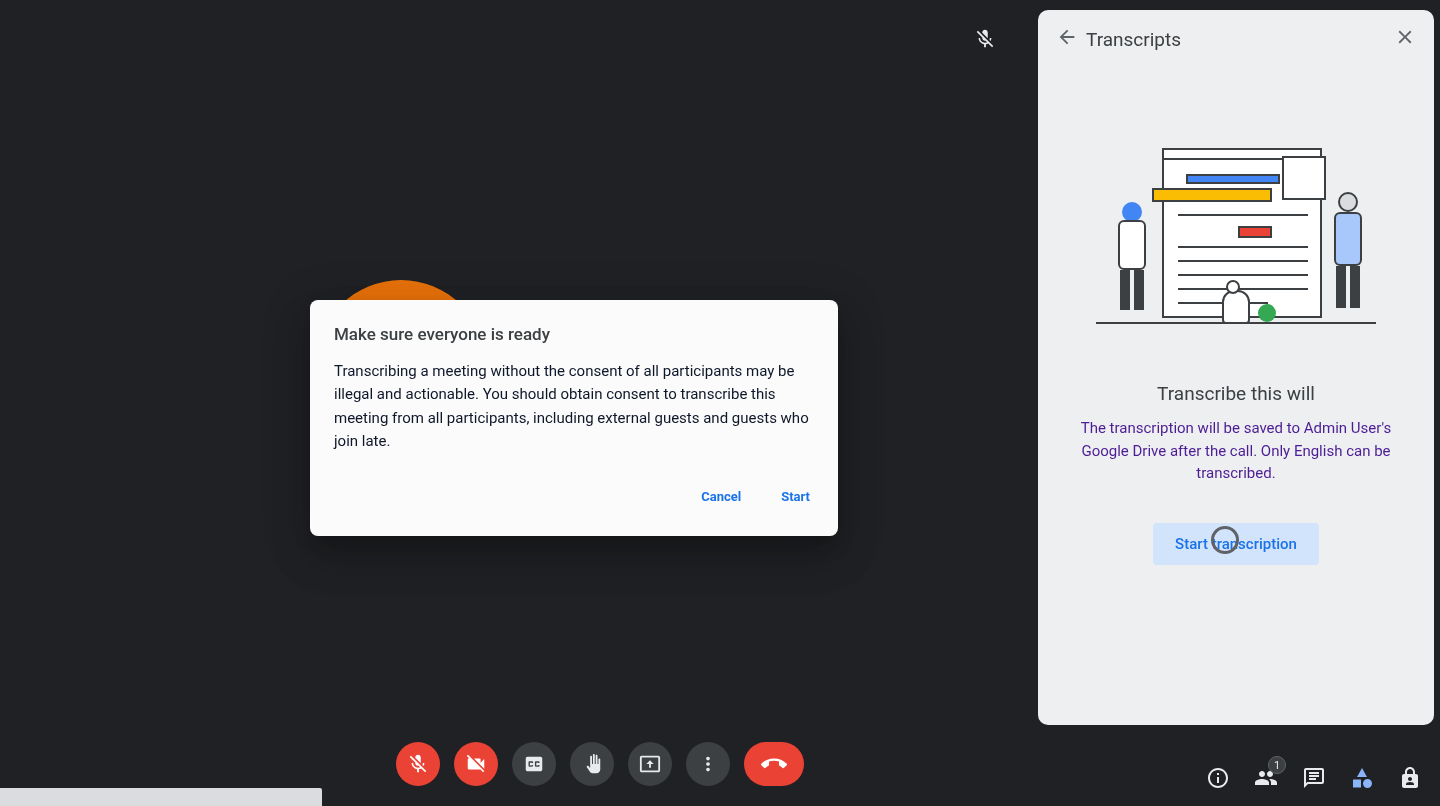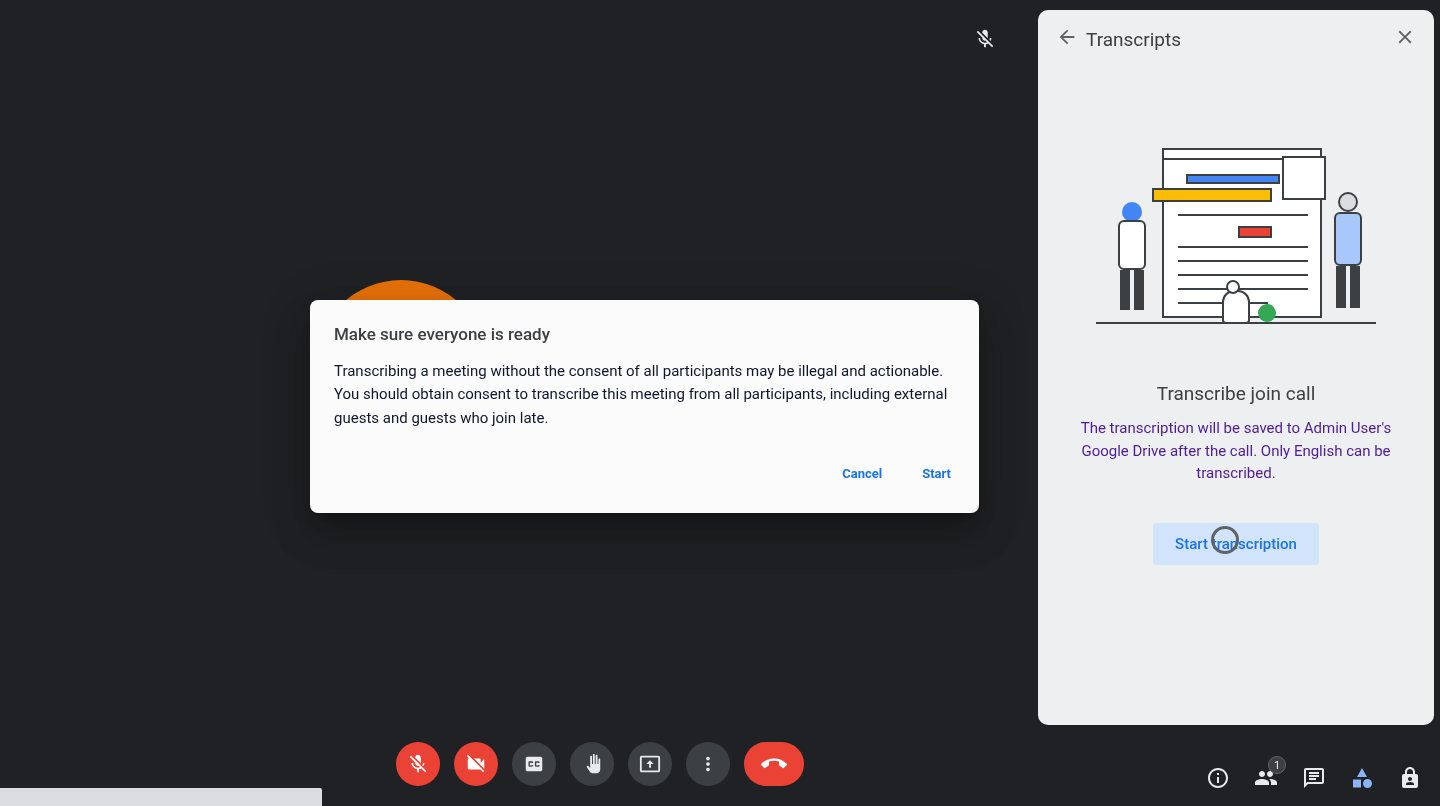--- a/index.html
+++ b/index.html
@@ -6,21 +6,21 @@
 body { width: 1440px; height: 806px; background: #202124; position: relative; overflow: hidden; }
 
 
 .top-mic-indicator { position: absolute; top: 28px; right: 444px; color: #e8eaed; }
 .top-mic-indicator svg { width: 22px; height: 22px; fill: #e8eaed; }
 
 
 .avatar-circle { position: absolute; width: 170px; height: 170px; border-radius: 50%; background: #e8710a; top: 280px; left: 316px; }
 
 
-.dialog { position: absolute; top: 300px; left: 310px; width: 669px; background: #fbfbfb; border-radius: 8px; box-shadow: 0 11px 15px -7px rgba(0,0,0,.2), 0 24px 38px 3px rgba(0,0,0,.14), 0 9px 46px 8px rgba(0,0,0,.12); padding: 24px; }
+.dialog { position: absolute; top: 300px; left: 310px; width: 528px; background: #fbfbfb; border-radius: 8px; box-shadow: 0 11px 15px -7px rgba(0,0,0,.2), 0 24px 38px 3px rgba(0,0,0,.14), 0 9px 46px 8px rgba(0,0,0,.12); padding: 24px; }
 .dialog-title { font-size: 17px; font-weight: 500; color: #3c4043; margin-bottom: 16px; }
 .dialog-body { font-size: 15px; line-height: 1.55; color: #0f172a; margin-bottom: 28px; }
 .dialog-actions { display: flex; justify-content: flex-end; gap: 32px; }
 .dialog-btn { background: none; border: none; color: #1a73e8; font-size: 13px; font-weight: 700; cursor: pointer; padding: 8px 4px; }
 
 
 .side-panel { position: absolute; top: 10px; right: 6px; width: 396px; height: 715px; background: #eeeff1; border-radius: 10px; display: flex; flex-direction: column; }
 .panel-header { display: flex; align-items: center; padding: 16px 18px; gap: 8px; }
 .panel-back { cursor: pointer; color: #3c4043; }
 .panel-back svg, .panel-close svg { width: 22px; height: 22px; fill: #5f6368; }
@@ -127,21 +127,21 @@
       <div style="position:absolute; right:6px; top:118px; width:10px; height:42px; background:#3c4043;"></div>
       <div style="position:absolute; right:20px; top:118px; width:10px; height:42px; background:#3c4043;"></div>
 
       <div style="position:absolute; left:116px; bottom:14px; width:28px; height:34px; border:2px solid #3c4043; background:#fff; border-radius:12px 12px 4px 4px;"></div>
       <div style="position:absolute; left:120px; bottom:44px; width:14px; height:14px; border:2px solid #3c4043; background:#fff; border-radius:50%;"></div>
       <div class="illus-green-ball"></div>
 
       <div class="illus-line" style="left:-10px; bottom:14px; width:280px; top:auto;"></div>
     </div>
 
-    <div class="panel-heading">Transcribe join call</div>
+    <div class="panel-heading">Transcribe this will</div>
     <div class="panel-desc">The transcription will be saved to Admin User's Google Drive after the call. Only English can be transcribed.</div>
 
     <div class="start-transcription-wrap">
       <button class="start-transcription">Start transcription</button>
       <div class="cursor-ring"></div>
     </div>
   </div>
 </div>
 
 <div class="bottom-bar">

